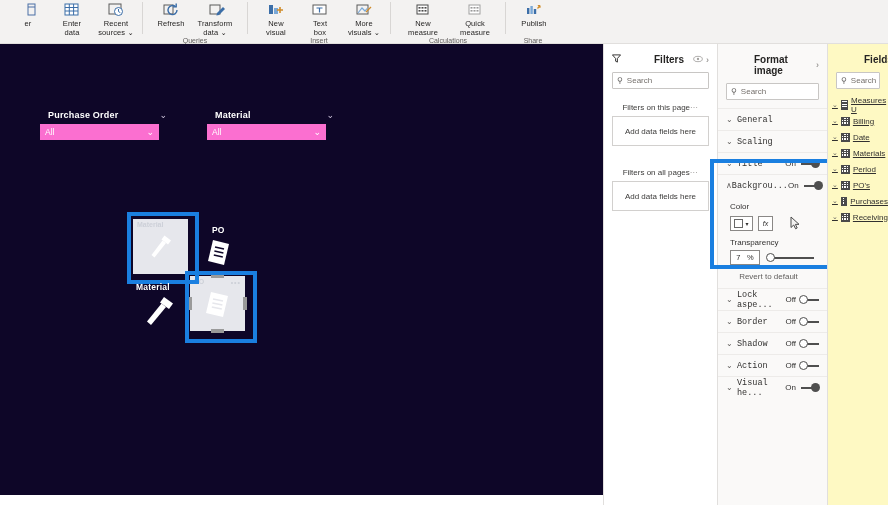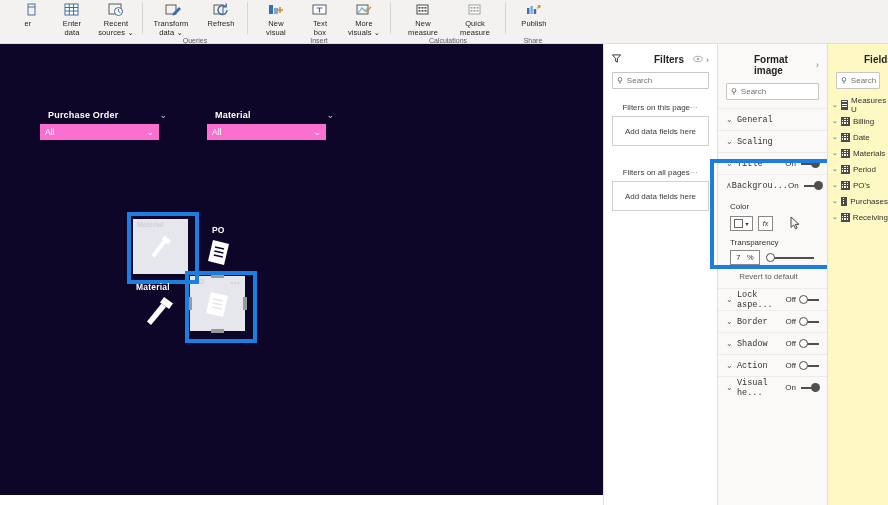--- a/index.html
+++ b/index.html
@@ -112,21 +112,21 @@
     background: #4f4f4f; }
   .tr-slider .thb { position: absolute; top: 0.5px; left: 0; width: 9px; height: 9px;
     border-radius: 50%; border: 1.5px solid #4f4f4f; background: #fff; }
   .revert { text-align: center; font-size: 8px; color: #605e5c;
     padding: 7px 8px 7px 0; }
   
   #hl-background { position: absolute; border: 4px solid #1a7fe0;
     pointer-events: none; }
   
   .fld-row { height: 16px; display: flex; align-items: center; gap: 3px;
-    padding-left: 4px; font-size: 8px; color: #323130; }
+    padding-left: 4px; font-size: 8px; color: #323130; text-decoration: underline; }
   .fld-row .chev { color: #605e5c; font-size: 7px; }
   .tbl-ico { width: 9px; height: 9px; border: 1px solid #4a4a4a;
     display: grid; grid-template-columns: 1fr 1fr 1fr; grid-template-rows: 2.5px 1fr 1fr;
     background: #fff; }
   .tbl-ico i { border-right: .5px solid #4a4a4a; border-bottom: .5px solid #4a4a4a; }
   .tbl-ico i:first-child { background: #4a4a4a; }
   .meas-ico { width: 8px; height: 10px; border: 1px solid #4a4a4a; background:#fff;
     display:flex; flex-direction:column; align-items:center; padding-top:1px; gap:1px; }
   .meas-ico b { width: 5px; height: 2px; background: #4a4a4a; display:block; }
   .cursor-arrow { position: absolute; }
@@ -169,40 +169,40 @@
           </svg>
       </div>
       <div class="rb-lab">Recent</div>
       <div class="rb-lab">sources ⌄</div>
     </div>
   </div>
 
   <div class="rb-sep"></div>
 
   <div class="rb-group" style="min-width:96px">
+    <div class="rb-btn">
+      <div class="rb-ico">
+        <svg width="17" height="16" viewBox="0 0 17 16">
+            <rect x="2" y="3" width="9" height="9" fill="none" stroke="#5a5a5a"></rect>
+            <path d="M15 8a4.5 4.5 0 1 1-1.4-3.2" fill="none" stroke="#3b6ea8" stroke-width="1.4"></path>
+            <path d="M14.2 1.6v3.3h-3.3" fill="none" stroke="#3b6ea8" stroke-width="1.4"></path>
+          </svg>
+      </div>
+      <div class="rb-lab">Refresh</div>
+      <div class="rb-lab"></div>
+    </div>
     <div class="rb-btn" style="width:50px">
       <div class="rb-ico">
         <svg width="18" height="16" viewBox="0 0 18 16">
             <rect x="2" y="3" width="10" height="9" fill="none" stroke="#5a5a5a"></rect>
             <path d="M9 11l6-6 2 2-6 6-2.6.6z" fill="#3b6ea8"></path>
           </svg>
       </div>
       <div class="rb-lab">Transform</div>
       <div class="rb-lab">data ⌄</div>
-    </div>
-    <div class="rb-btn">
-      <div class="rb-ico">
-        <svg width="17" height="16" viewBox="0 0 17 16">
-            <rect x="2" y="3" width="9" height="9" fill="none" stroke="#5a5a5a"></rect>
-            <path d="M15 8a4.5 4.5 0 1 1-1.4-3.2" fill="none" stroke="#3b6ea8" stroke-width="1.4"></path>
-            <path d="M14.2 1.6v3.3h-3.3" fill="none" stroke="#3b6ea8" stroke-width="1.4"></path>
-          </svg>
-      </div>
-      <div class="rb-lab">Refresh</div>
-      <div class="rb-lab"></div>
     </div>
     <div class="rb-gname">Queries</div>
   </div>
 
   <div class="rb-sep"></div>
 
   <div class="rb-group" style="min-width:140px">
     <div class="rb-btn">
       <div class="rb-ico">
         <svg width="17" height="16" viewBox="0 0 17 16">

